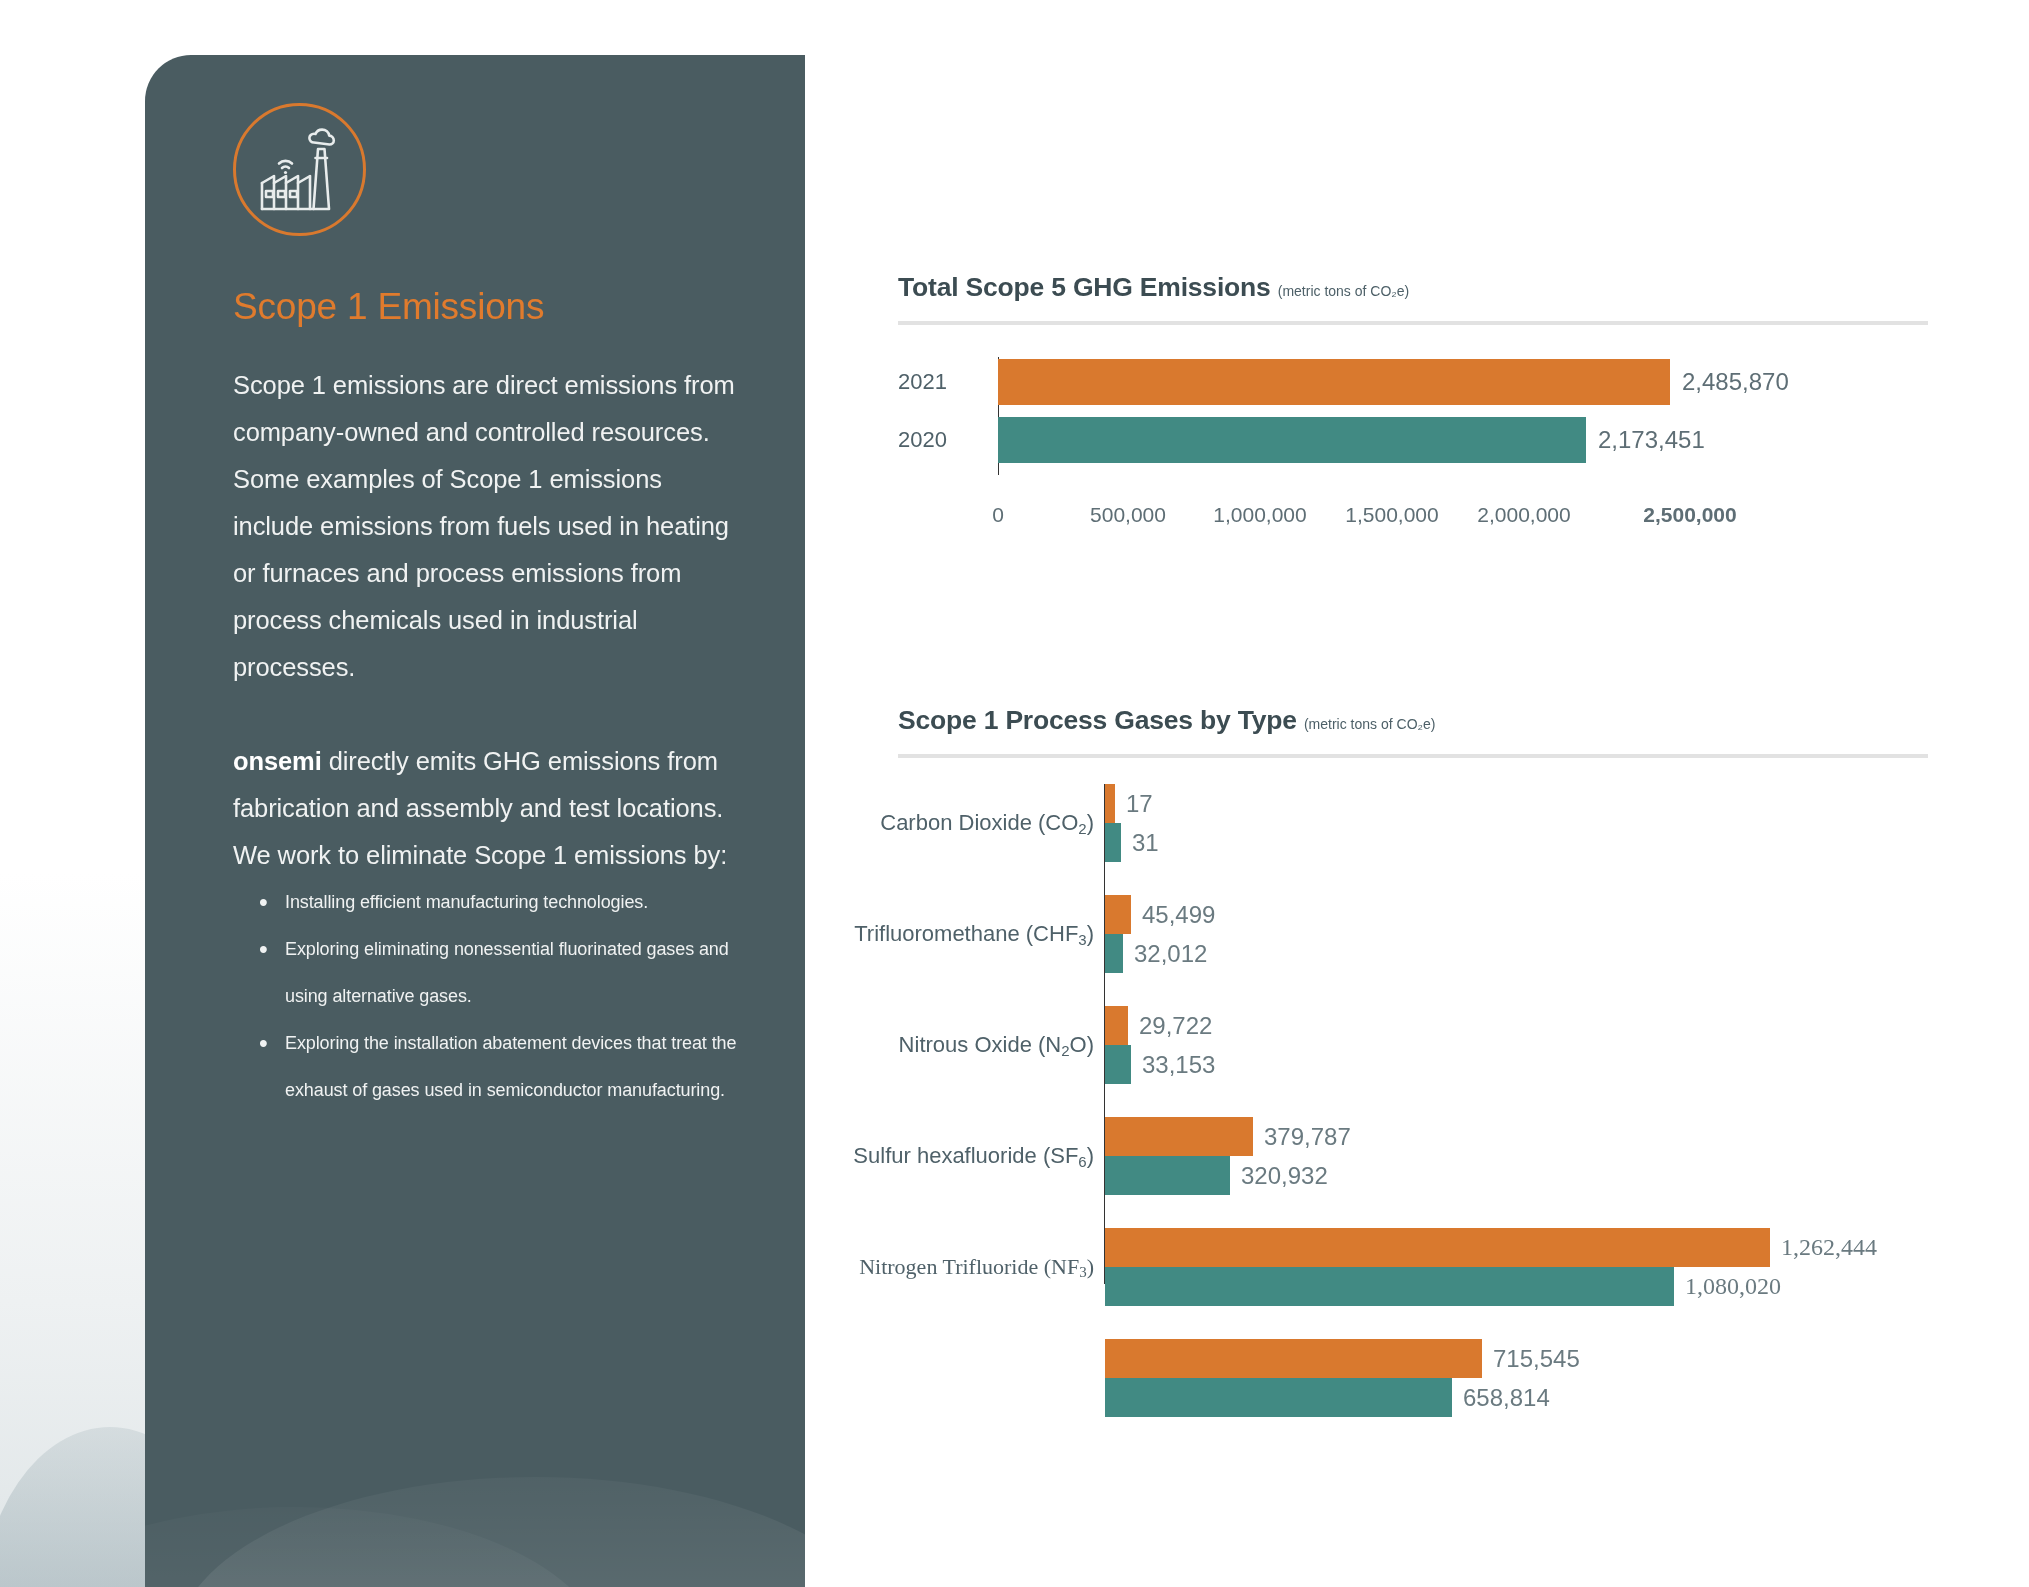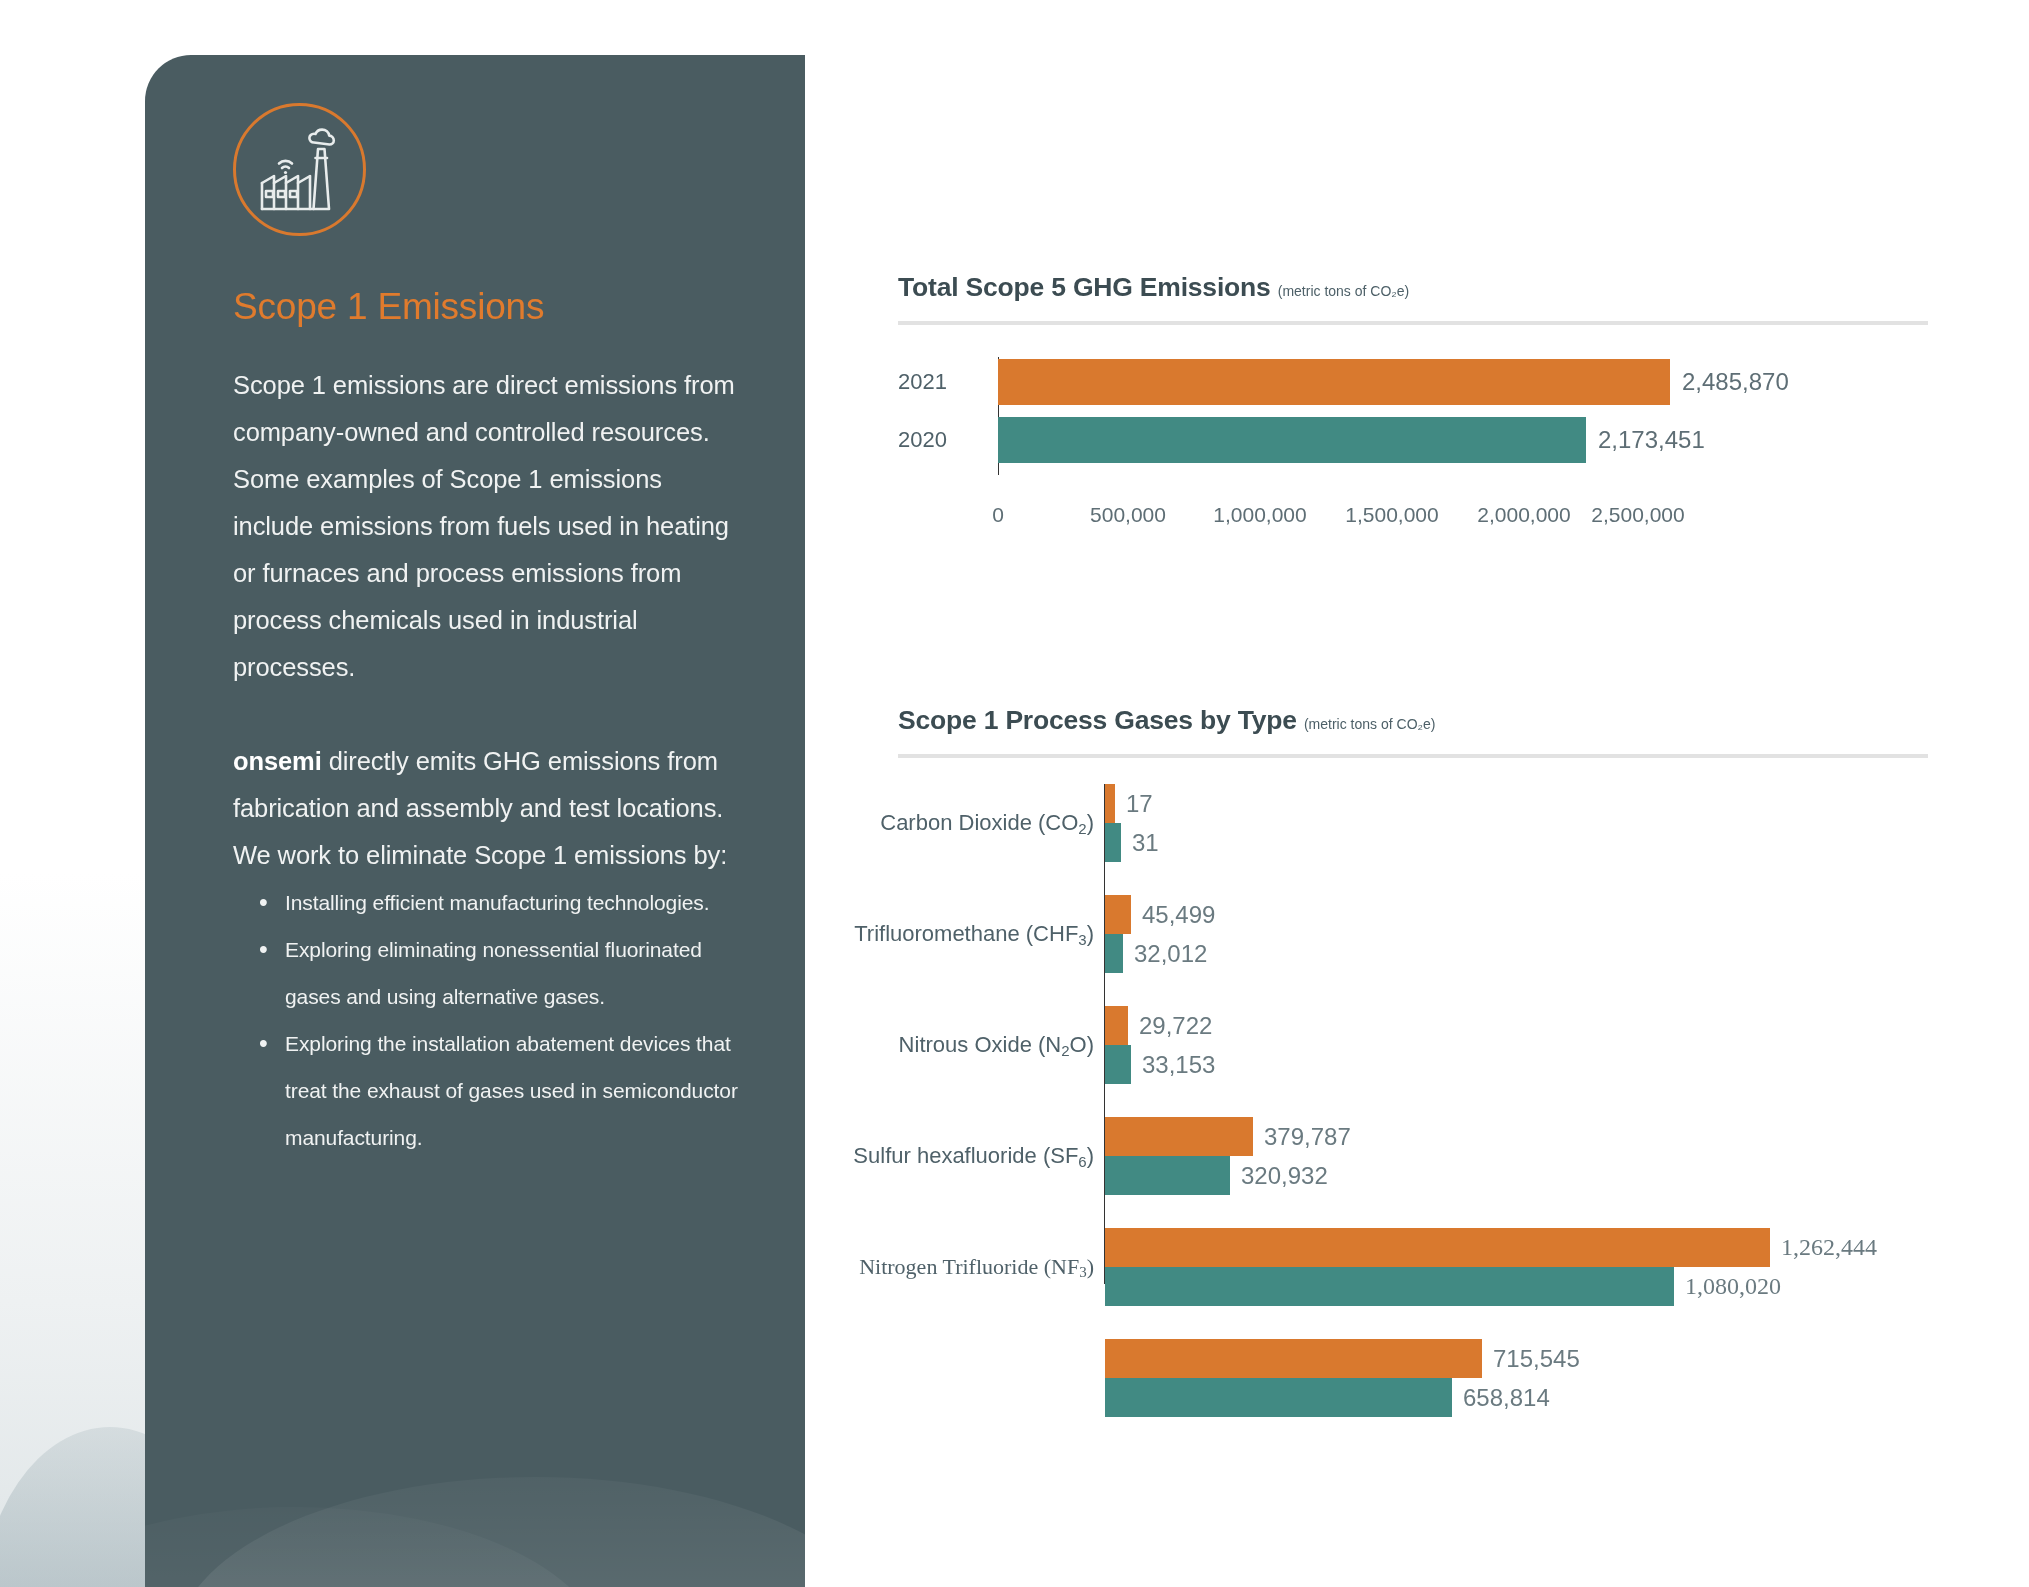--- a/index.html
+++ b/index.html
@@ -95,21 +95,21 @@
   .panel-para b { font-weight: 700; color: #ffffff; }
 
   .bullets {
     list-style: none;
     margin-top: 0px;
     padding-left: 26px;
   }
   .bullets li {
     position: relative;
     color: #f0f2f2;
-    font-size: 21px;
+    font-size: 18px;
     line-height: 47px;
     font-weight: 300;
     padding-left: 26px;
     letter-spacing: -0.1px;
   }
   .bullets li::before {
     content: "\2022";
     position: absolute;
     left: 0; top: 0;
     font-size: 25px;
@@ -330,21 +330,21 @@
             </div>
           </div>
       </div>
 
       <div class="c1-ticks" id="c1-ticks">
           <div class="c1-tick" style="left: 0px;">0</div>
           <div class="c1-tick" style="left: 130px;">500,000</div>
           <div class="c1-tick" style="left: 262px;">1,000,000</div>
           <div class="c1-tick" style="left: 394px;">1,500,000</div>
           <div class="c1-tick" style="left: 526px;">2,000,000</div>
-          <div class="c1-tick" style="left: 640px;">2,500,000</div>
+          <div class="c1-tick" style="left: 692px; font-weight: bold;">2,500,000</div>
         </div>
     </div>
 
     <div class="chart-block" id="chart2">
       <div class="chart-title">
         <span>Scope 1 Process Gases by Type</span>
         <span class="sub">(metric tons of CO₂e)</span>
       </div>
       <div class="chart-rule"></div>
 

